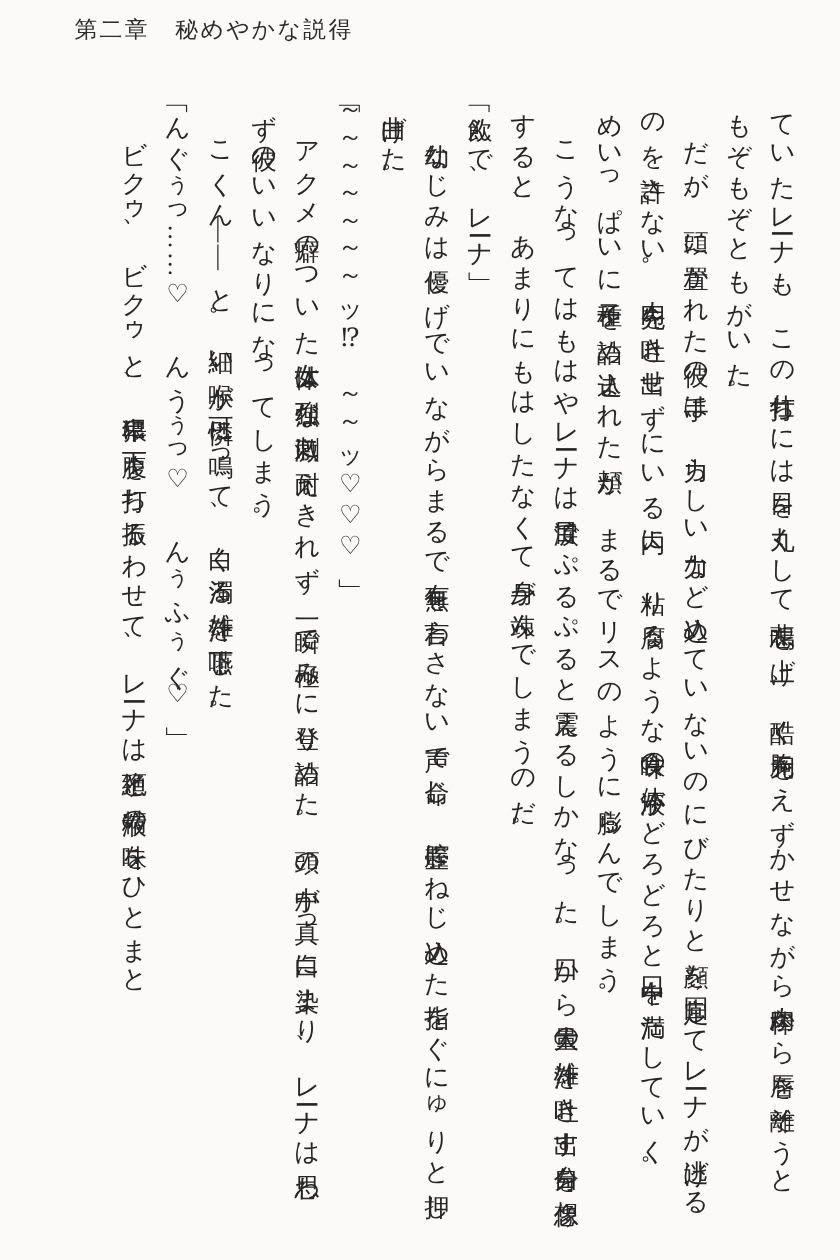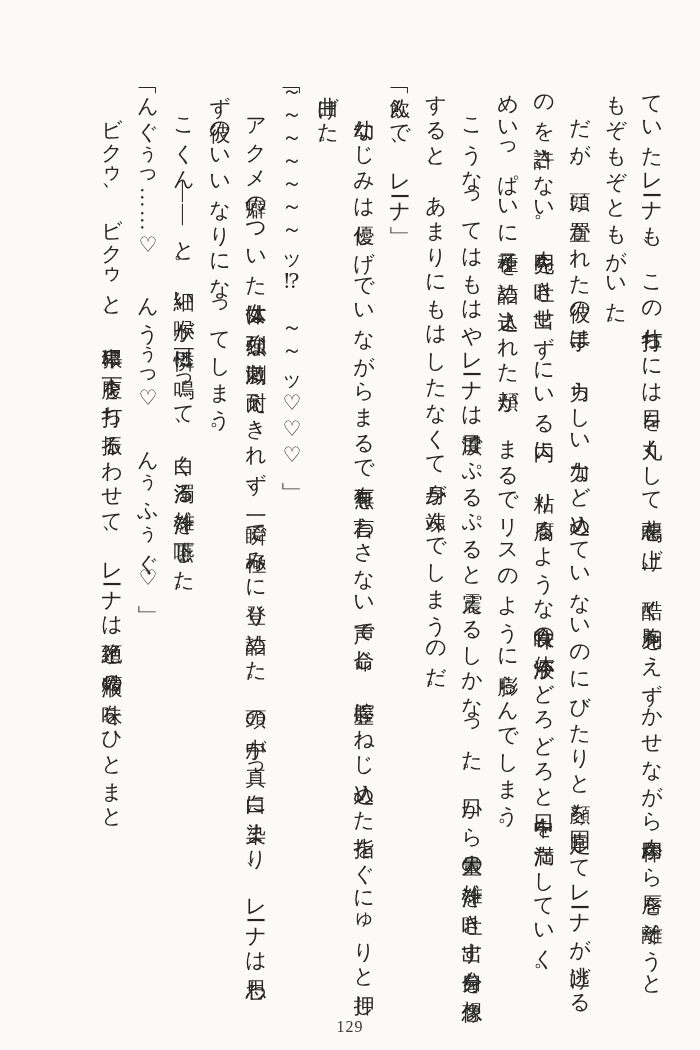--- a/index.html
+++ b/index.html
@@ -49,28 +49,28 @@
     text-align: center;
     font-size: 16px;
     letter-spacing: 1px;
     color: #3a3a3a;
   }
 </style>
 </head>
 <body>
 
 <div class="page">
+  <div class="chapter-header">第二章　秘めやかな説得</div>
 
   <div class="body-text">
     <p>ていたレーナも、この仕打ちには目を丸くして悲鳴を上げ、酷く胸元をえずかせながら肉棒から唇を離そうともぞもぞともがいた。</p>
     <p>　だが、頭に置かれた彼の手は、力らしい力など込めていないのにびたりと顔を固定してレーナが逃げるのを許さない。肉先を吐き出せずにいる内に、粘り腐るような食味の体液がどろどろと口中を満たしていく。めいっぱいに子種を詰め込まれた頬が、まるでリスのように膨らんでしまう。</p>
     <p>　こうなってはもはやレーナは涙目でぷるぷると震えるしかなった。口から大量の雄汁を吐き出す自分を想像すると、あまりにもはしたなくて身が竦んでしまうのだ。</p>
     <p>「飲んで、レーナ」</p>
     <p>　幼なじみは優しげでいながらまるで有無を言わさない声で命じ、膣壺にねじ込めた指をぐにゅりと押し曲げた。</p>
     <p>「～～～～～～～ッ⁉　～～ッ♡♡♡」</p>
     <p>　アクメ癖のついた女体は強烈な刺激に耐えきれず、一瞬で極みに登り詰めた。頭の中が真っ白に染まり、レーナは思わず彼のいいなりになってしまう。</p>
     <p>　こくん――と。細い喉が可憐に鳴って、白く濁る雄汁を嚥下した。</p>
     <p>「んぐぅっ……♡　んうぅっ♡　んぅふぅぐ♡」</p>
     <p>　ビクゥ、ビクゥと、卑猥に下腹を打ち振るわせて、レーナは絶頂と精液の味をひとまと</p>
   </div>
 
-  <div class="page-number">129</div>
 </div>
 
 </body></html>

